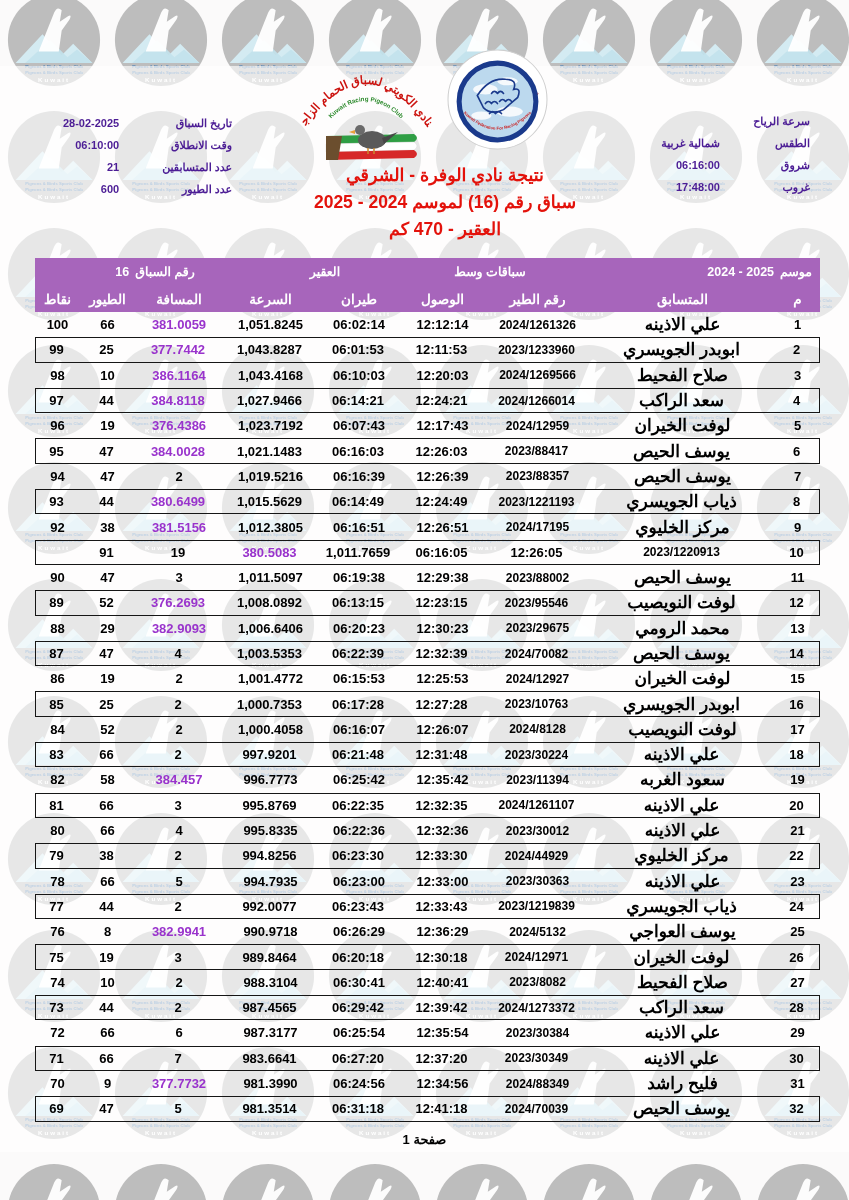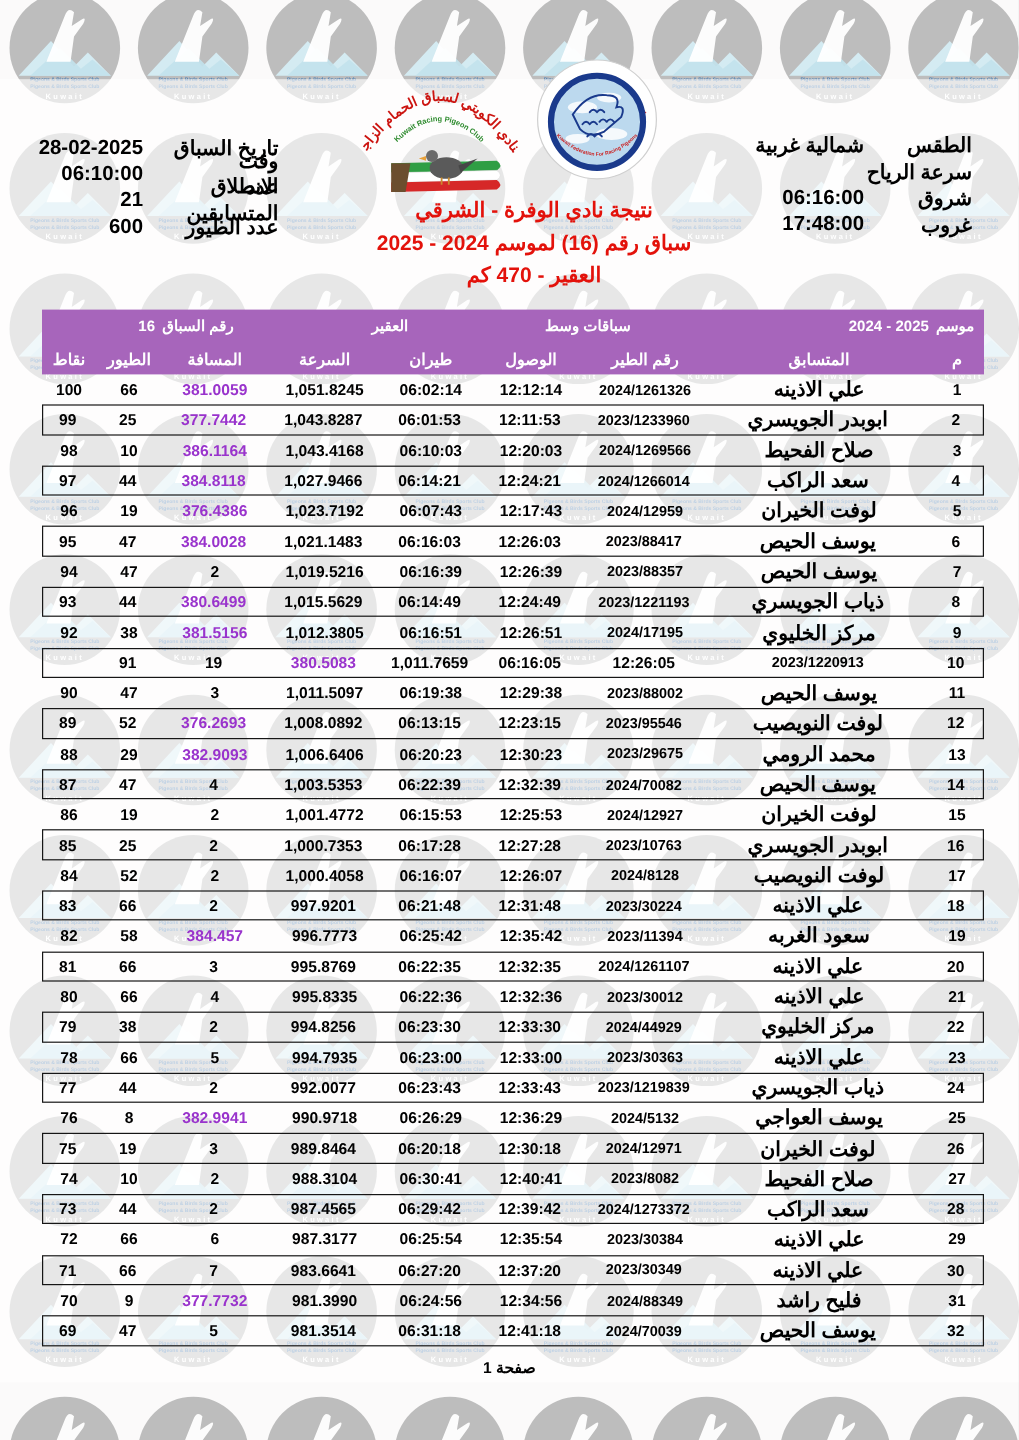--- a/index.html
+++ b/index.html
@@ -10,21 +10,21 @@
   }
   
   #wm-layer{position:absolute;inset:0;z-index:0;}
   .wm{position:absolute;width:96px;height:96px;}
   #wash{position:absolute;left:0;top:66px;width:849px;height:1086px;
         background:rgba(255,255,255,0.64);z-index:1;}
   
   #content{position:absolute;inset:0;z-index:2;}
   .abs{position:absolute;}
   
-  .info-block{font-size:17px;font-weight:bold;color:#000000;}
+  .info-block{font-size:11px;font-weight:bold;color:#4c1d95;}
   .info-row{display:flex;height:22px;align-items:center;}
   .info-row .lbl{width:92px;text-align:right;direction:rtl;}
   .info-row .val{width:98px;text-align:right;direction:ltr;padding-left:0;}
   #race-info{left:32px;top:112px;width:200px;}
   #race-info .val{width:96px;}
   #race-info .lbl{width:100px;padding-left:22px;}
   #weather-info{left:598px;top:110px;width:216px;}
   #weather-info .val{width:122px;}
   #weather-info .lbl{width:90px;}
   
@@ -926,26 +926,26 @@
           <span class="lbl">عدد المتسابقين</span>
         </div>
         <div class="info-row">
           <span class="val">600</span>
           <span class="lbl">عدد الطيور</span>
         </div>
       </div>
 
     <div id="weather-info" class="abs info-block">
         <div class="info-row">
+          <span class="val"></span>
+          <span class="lbl">سرعة الرياح</span>
+        </div>
+        <div class="info-row">
           <span class="val">شمالية غربية</span>
           <span class="lbl">الطقس</span>
-        </div>
-        <div class="info-row">
-          <span class="val"></span>
-          <span class="lbl">سرعة الرياح</span>
         </div>
         <div class="info-row">
           <span class="val">06:16:00</span>
           <span class="lbl">شروق</span>
         </div>
         <div class="info-row">
           <span class="val">17:48:00</span>
           <span class="lbl">غروب</span>
         </div>
       </div>

